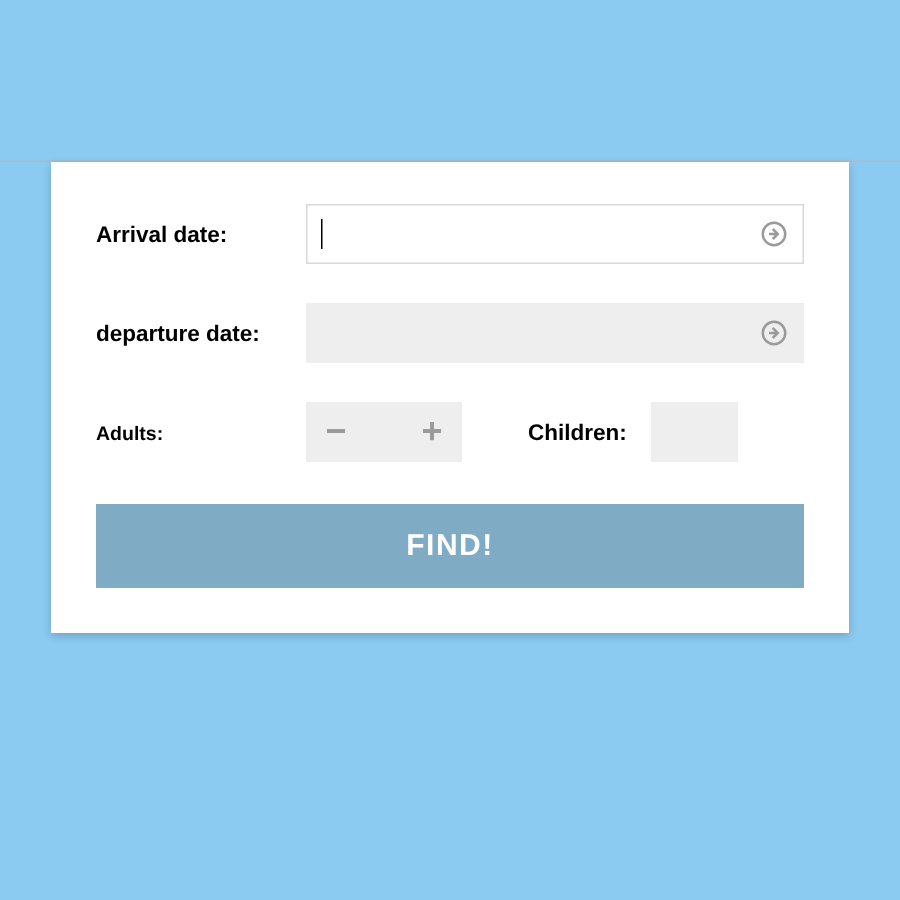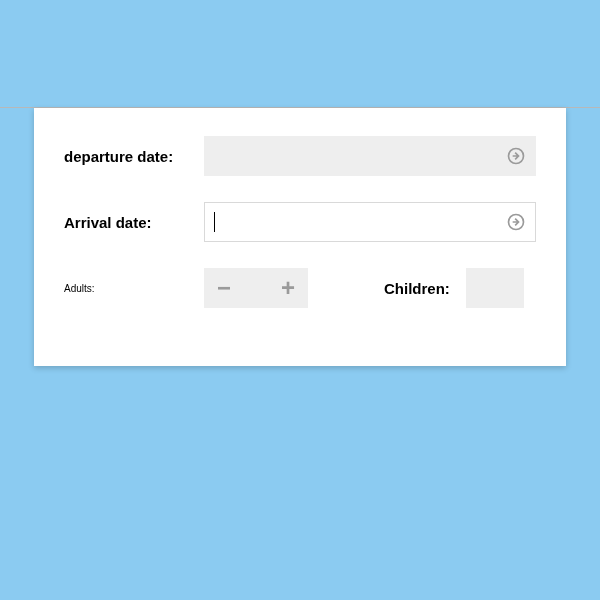--- a/index.html
+++ b/index.html
@@ -94,22 +94,22 @@
       width: 1px;
       height: 20px;
       background: #000;
     }
     .row-counts {
       display: flex;
       align-items: center;
       margin-bottom: 28px;
     }
     .adults-label {
-      font-size: 10px;
-      font-weight: normal;
+      font-size: 13px;
+      font-weight: bold;
       width: 140px;
     }
     .stepper {
       display: flex;
       align-items: center;
       background: #eeeeee;
       height: 40px;
     }
     .stepper-btn {
       width: 40px;
@@ -127,21 +127,21 @@
       width: 24px;
       height: 40px;
       border: none;
       background: transparent;
       text-align: center;
       font-size: 15px;
     }
     .children-label {
       font-size: 15px;
       font-weight: bold;
-      margin-left: 76px;
+      margin-left: 44px;
       margin-right: 16px;
     }
     .children-input {
       width: 58px;
       height: 40px;
       border: none;
       background: #eeeeee;
       text-align: center;
       font-size: 15px;
     }
@@ -159,37 +159,37 @@
   </style>
 </head>
 <body>
 
 <div class="top-divider"></div>
 
 <div class="popup">
   <div class="popup-body">
 
     <div class="form-row">
-      <div class="label">departure date:</div>
+      <div class="label">Arrival date:</div>
       <div class="date-input-wrap">
-        <input type="text" class="date-input disabled" value="" style="">
+        <input type="text" class="date-input" value="" style="">
+        <div class="cursor-line"></div>
         <span class="date-icon">
           <svg viewBox="0 0 24 24" fill="none" stroke="currentColor" stroke-width="2">
             <circle cx="12" cy="12" r="9"></circle>
             <path d="M11 8l4 4-4 4M8 12h7"></path>
           </svg>
         </span>
       </div>
     </div>
 
     <div class="form-row">
-      <div class="label">Arrival date:</div>
+      <div class="label">departure date:</div>
       <div class="date-input-wrap">
-        <input type="text" class="date-input" value="" style="">
-        <div class="cursor-line"></div>
+        <input type="text" class="date-input disabled" value="" style="">
         <span class="date-icon">
           <svg viewBox="0 0 24 24" fill="none" stroke="currentColor" stroke-width="2">
             <circle cx="12" cy="12" r="9"></circle>
             <path d="M11 8l4 4-4 4M8 12h7"></path>
           </svg>
         </span>
       </div>
     </div>
 
     <div class="row-counts">
@@ -200,15 +200,18 @@
         </div>
         <input type="text" class="stepper-input" value="" style="">
         <div class="stepper-btn">
           <span>+</span>
         </div>
       </div>
       <div class="children-label">Children:</div>
       <input type="text" class="children-input" value="" style="">
     </div>
 
+    <button class="find-btn">
+      <span>FIND!</span>
+    </button>
 
   </div>
 </div>
 
 </body></html>

